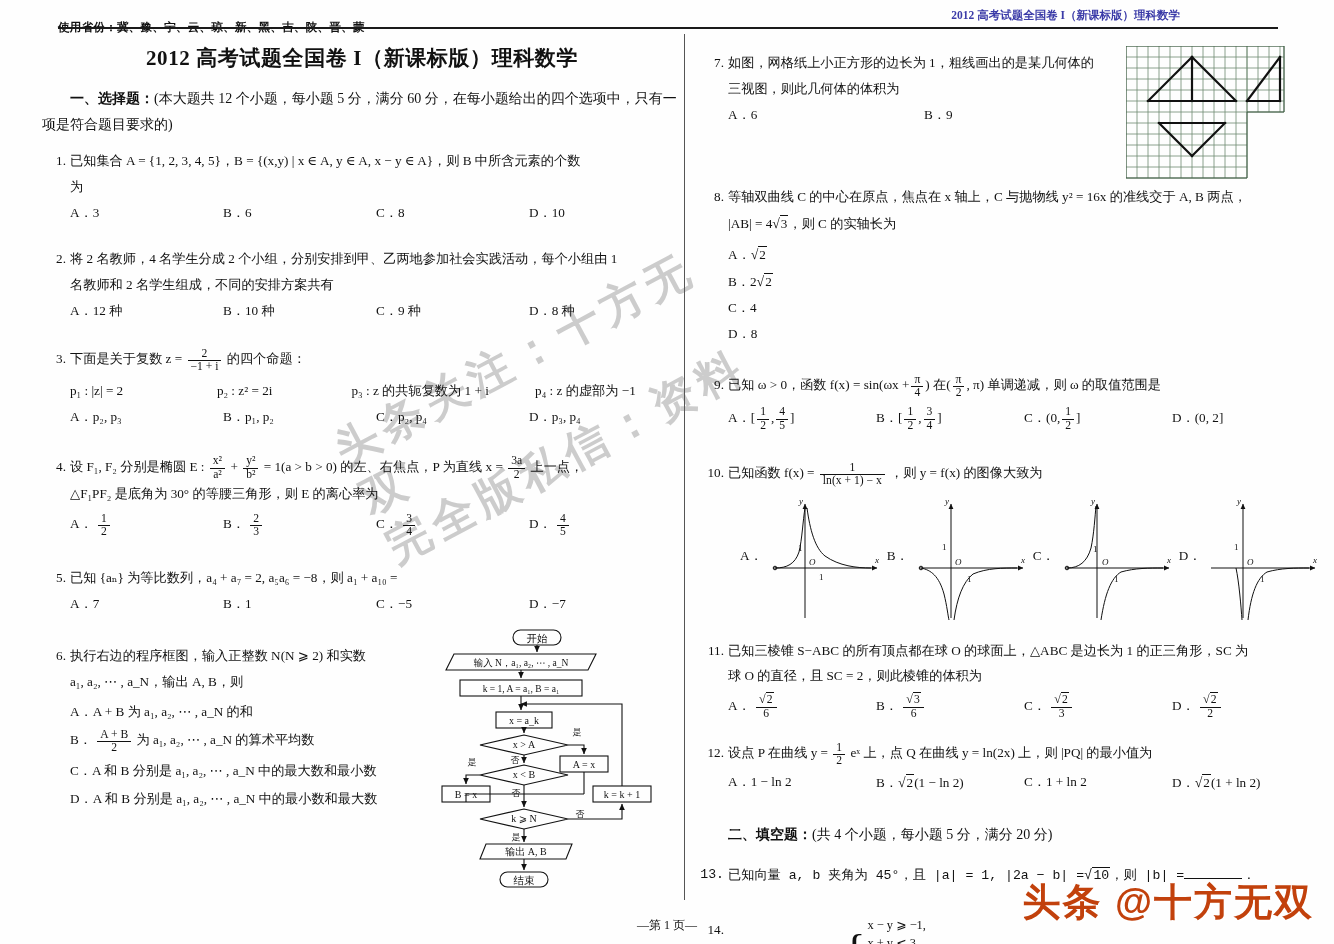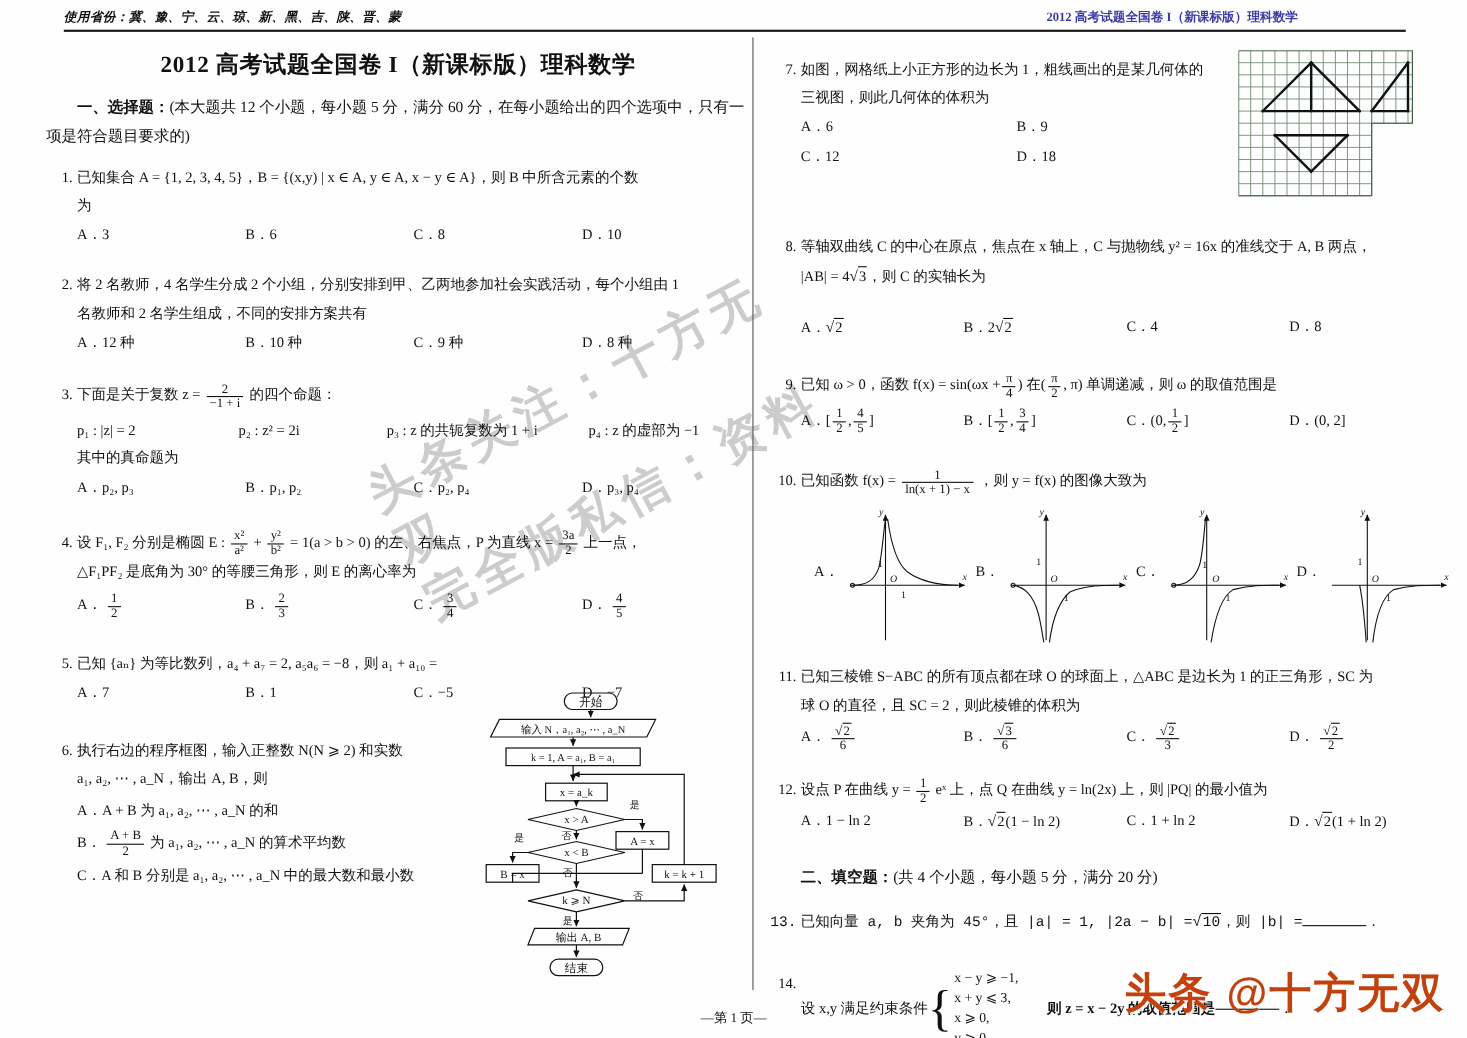--- a/index.html
+++ b/index.html
@@ -9,21 +9,21 @@
     background:#fefefe;
     font-family:"Liberation Serif","DejaVu Serif",serif;
     color:#111;
     position:relative;
     overflow:hidden;
   }
   .page { position:relative; width:1334px; height:944px; }
 
   
   .hdr { position:absolute; left:58px; top:8px; width:1220px; height:22px; }
-  .hdr-left { position:absolute; left:0; top:0; font-size:11.5px; letter-spacing:.3px; white-space:nowrap; font-weight:600;font-style:italic; }
+  .hdr-left { position:absolute; left:0; top:12px; font-size:11.5px; letter-spacing:.3px; white-space:nowrap; font-weight:600; }
   .hdr-right { position:absolute; right:98px; top:0; font-size:11.5px; color:#3b3ba8; white-space:nowrap; font-weight:600; }
   .hdr-rule { position:absolute; left:58px; top:27px; width:1220px; border-top:2px solid #1a1a1a; }
 
   
   .col { position:absolute; top:40px; }
   .colL { left:42px; width:640px; }
   .colR { left:700px; width:620px; }
   .vsep { position:absolute; left:684px; top:34px; width:0; height:866px; border-left:1px solid #555; }
 
   .title { text-align:center; font-size:21px; font-weight:bold; letter-spacing:.6px; margin:4px 0 14px 0; }
@@ -136,21 +136,20 @@
             <span class="d">−1 + i</span>
           </span>
           <span>的四个命题：</span>
         </div>
         <div class="opts" style="font-size:12.4px;margin-top:4px;">
           <div style="width:24%">p₁ : |z| = 2</div>
           <div style="width:22%">p₂ : z² = 2i</div>
           <div style="width:30%">p₃ : z 的共轭复数为 1 + i</div>
           <div style="width:24%">p₄ : z 的虚部为 −1</div>
         </div>
-        <div>其中的真命题为</div>
         <div class="opts o4">
           <div>A．p₂, p₃</div>
           <div>B．p₁, p₂</div>
           <div>C．p₂, p₄</div>
           <div>D．p₃, p₄</div>
         </div>
       </div>
     </div>
 
     <div class="q" style="margin-top:24px;">
@@ -229,20 +228,21 @@
         <div style="margin-top:4px;">A．A + B 为 a₁, a₂, ⋯ , a_N 的和</div>
         <div style="margin-top:3px;">
           <span>B．</span>
           <span class="frac">
             <span class="n">A + B</span>
             <span class="d">2</span>
           </span>
           <span>为 a₁, a₂, ⋯ , a_N 的算术平均数</span>
         </div>
         <div style="margin-top:3px;">C．A 和 B 分别是 a₁, a₂, ⋯ , a_N 中的最大数和最小数</div>
+        <div style="margin-top:3px;">D．A 和 B 分别是 a₁, a₂, ⋯ , a_N 中的最小数和最大数</div>
       </div>
     </div>
   </div>
 
   <div class="flow">
     <svg width="230" height="282" viewBox="0 0 230 282" xmlns="http://www.w3.org/2000/svg">
       <defs>
         <marker id="ah" markerWidth="7" markerHeight="7" refX="5.4" refY="2.6" orient="auto">
           <path d="M0,0 L5.6,2.6 L0,5.2 z" fill="#111"></path>
         </marker>
@@ -322,35 +322,31 @@
 
     <div class="q" style="width:420px;margin-top:10px;">
       <span class="num">7.</span>
       <div class="body">
         <div>如图，网格纸上小正方形的边长为 1，粗线画出的是某几何体的</div>
         <div>三视图，则此几何体的体积为</div>
         <div class="opts o2">
           <div>A．6</div>
           <div>B．9</div>
         </div>
-        <div class="opts o2">
-          <div>C．12</div>
-          <div>D．18</div>
-        </div>
       </div>
     </div>
 
     <div class="q" style="margin-top:56px;">
       <span class="num">8.</span>
       <div class="body">
         <div>等轴双曲线 C 的中心在原点，焦点在 x 轴上，C 与抛物线 y² = 16x 的准线交于 A, B 两点，</div>
         <div>
           <span>|AB| = 4</span><span class="sq"><span class="rad">√</span><span class="arg">3</span></span><span>，则 C 的实轴长为</span>
         </div>
-        <div class="opts o4" style="margin-top:20px;">
+        <div class="opts o4" style="margin-top:4px;flex-direction:column;">
           <div><span>A．</span><span class="sq"><span class="rad">√</span><span class="arg">2</span></span></div>
           <div><span>B．2</span><span class="sq"><span class="rad">√</span><span class="arg">2</span></span></div>
           <div>C．4</div>
           <div>D．8</div>
         </div>
       </div>
     </div>
 
     <div class="q" style="margin-top:26px;">
       <span class="num">9.</span>

